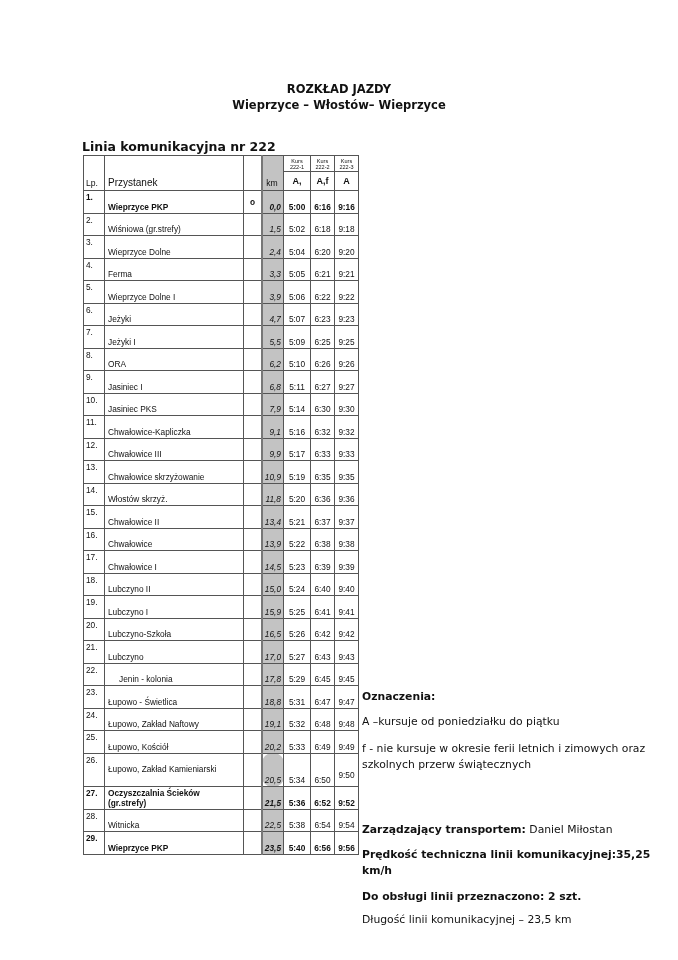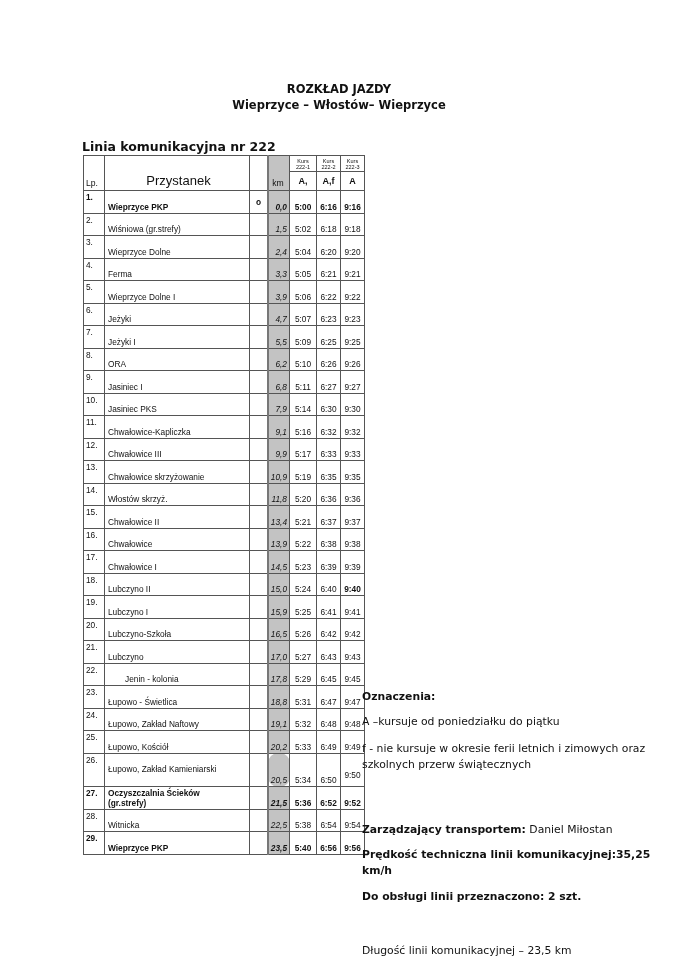--- a/index.html
+++ b/index.html
@@ -22,37 +22,37 @@
   tr.row td { height:20.5px; }
   tr.bold td { font-weight:bold; }
   .notes { position:absolute; left:362px; font-family:"DejaVu Sans", sans-serif; font-size:10.8px; color:#111; }
   .notes b { font-weight:bold; }
   .n1 { top:690px; font-weight:bold; }
   .n2 { top:715px; }
   .n3 { top:741px; width:310px; line-height:16px; }
   .n4 { top:823px; }
   .n5 { top:847px; width:310px; line-height:16px; font-weight:bold; }
   .n6 { top:890px; font-weight:bold; }
-  .n7 { top:944px; }
+  .n7 { top:913px; }
 </style>
 </head>
 <body>
 
 <div class="title-block">
   <div>ROZKŁAD JAZDY</div>
   <div>Wieprzyce – Włostów– Wieprzyce</div>
 </div>
 
 <div class="line-title">Linia komunikacyjna nr 222</div>
 
 <table class="tt">
   <tbody id="tt-body">
     <tr class="hdr1">
       <td class="lp" rowspan="2" style="vertical-align:bottom;padding-left:2px;padding-bottom:2px;font-size:8.6px;"><span>Lp.</span></td>
-      <td class="stop" rowspan="2" style="vertical-align:bottom;padding-left:3px;padding-bottom:2px;font-size:13px;text-align:center;"><span>Przystanek</span></td>
+      <td class="stop" rowspan="2" style="vertical-align:bottom;padding-left:3px;padding-bottom:2px;font-size:10px;"><span>Przystanek</span></td>
       <td class="o" rowspan="2"></td>
       <td class="km" rowspan="2" style="font-style:normal;text-align:center;vertical-align:bottom;padding-bottom:2px;font-size:8.6px;"><span>km</span></td>
       <td class="k k1"><span>Kurs</span><br><span>222-1</span></td>
       <td class="k"><span>Kurs</span><br><span>222-2</span></td>
       <td class="k"><span>Kurs</span><br><span>222-3</span></td>
     </tr>
     <tr class="hdr2">
       <td class="k k1">A,</td>
       <td class="k">A,f</td>
       <td class="k">A</td>
@@ -210,21 +210,21 @@
         <td class="k" style="padding-bottom: 1px;">6:39</td>
         <td class="k" style="padding-bottom: 1px;">9:39</td>
       </tr>
       <tr class="row">
         <td class="lp" style="vertical-align: top; padding-left: 2px; padding-top: 1px;">18.</td>
         <td class="stop" style="padding-left: 3px; padding-bottom: 1px;"><span>Lubczyno II</span></td>
         <td class="o" style="vertical-align: middle;"></td>
         <td class="km" style="padding-bottom: 1px;">15,0</td>
         <td class="k k1" style="padding-bottom: 1px;">5:24</td>
         <td class="k" style="padding-bottom: 1px;">6:40</td>
-        <td class="k" style="padding-bottom: 1px; font-weight: bold;">9:40</td>
+        <td class="k" style="padding-bottom: 1px;">9:40</td>
       </tr>
       <tr class="row">
         <td class="lp" style="vertical-align: top; padding-left: 2px; padding-top: 1px;">19.</td>
         <td class="stop" style="padding-left: 3px; padding-bottom: 1px;"><span>Lubczyno I</span></td>
         <td class="o" style="vertical-align: middle;"></td>
         <td class="km" style="padding-bottom: 1px;">15,9</td>
         <td class="k k1" style="padding-bottom: 1px;">5:25</td>
         <td class="k" style="padding-bottom: 1px;">6:41</td>
         <td class="k" style="padding-bottom: 1px;">9:41</td>
       </tr>
@@ -241,21 +241,21 @@
         <td class="lp" style="vertical-align: top; padding-left: 2px; padding-top: 1px;">21.</td>
         <td class="stop" style="padding-left: 3px; padding-bottom: 1px;"><span>Lubczyno</span></td>
         <td class="o" style="vertical-align: middle;"></td>
         <td class="km" style="padding-bottom: 1px;">17,0</td>
         <td class="k k1" style="padding-bottom: 1px;">5:27</td>
         <td class="k" style="padding-bottom: 1px;">6:43</td>
         <td class="k" style="padding-bottom: 1px;">9:43</td>
       </tr>
       <tr class="row">
         <td class="lp" style="vertical-align: top; padding-left: 2px; padding-top: 1px;">22.</td>
-        <td class="stop" style="padding-left: 20px; padding-bottom: 1px;"><span>Jenin - kolonia</span></td>
+        <td class="stop" style="padding-left: 14px; padding-bottom: 1px;"><span>Jenin - kolonia</span></td>
         <td class="o" style="vertical-align: middle;"></td>
         <td class="km" style="padding-bottom: 1px;">17,8</td>
         <td class="k k1" style="padding-bottom: 1px;">5:29</td>
         <td class="k" style="padding-bottom: 1px;">6:45</td>
         <td class="k" style="padding-bottom: 1px;">9:45</td>
       </tr>
       <tr class="row">
         <td class="lp" style="vertical-align: top; padding-left: 2px; padding-top: 1px;">23.</td>
         <td class="stop" style="padding-left: 3px; padding-bottom: 1px;"><span>Łupowo - Świetlica</span></td>
         <td class="o" style="vertical-align: middle;"></td>

